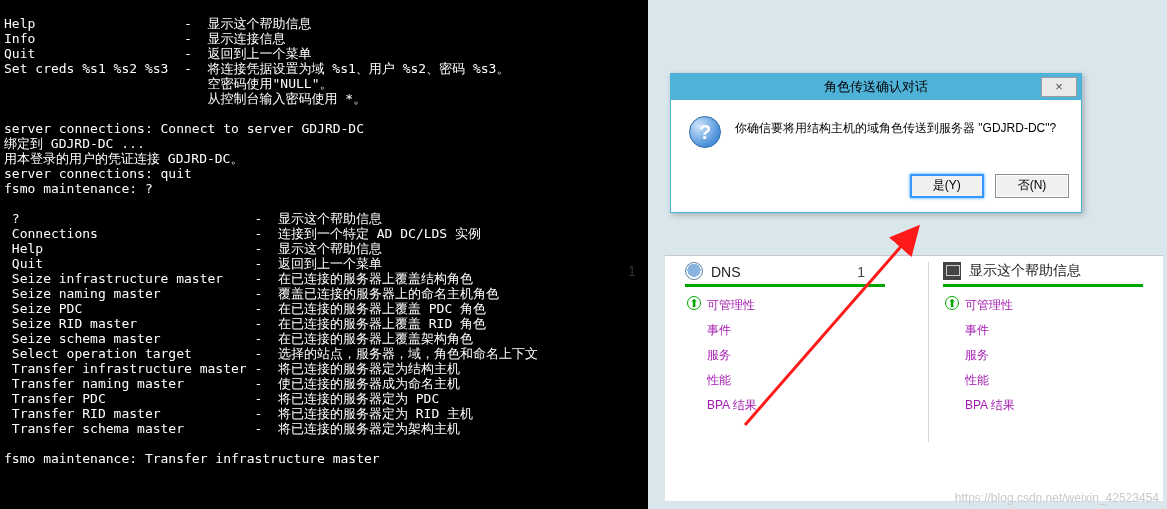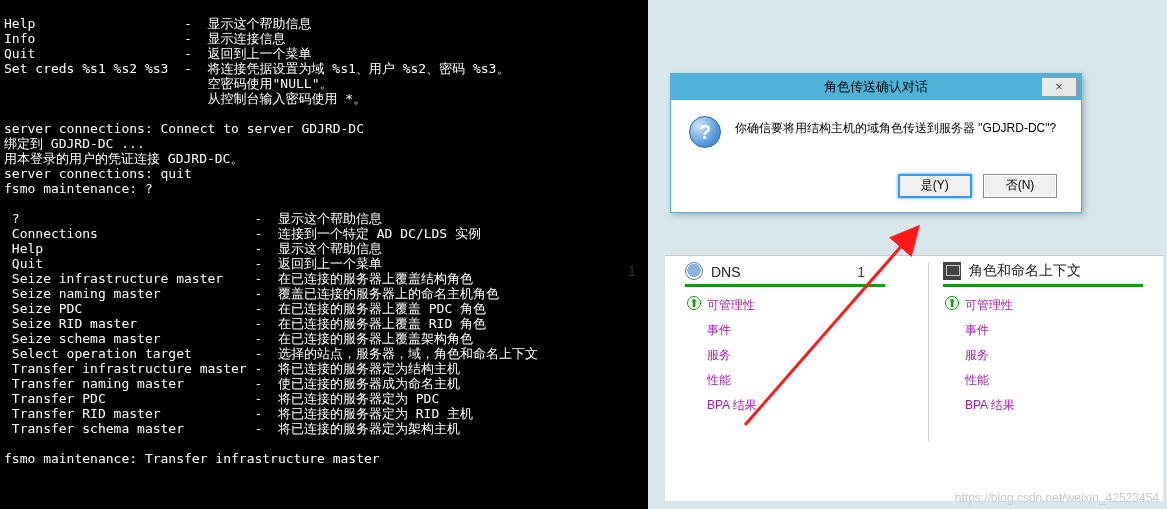--- a/index.html
+++ b/index.html
@@ -21,21 +21,21 @@
   .divider-v { position:absolute; left:263px; top:6px; width:1px; height:180px; background:#d5d5d5; }
   .count-1-right { position:absolute; left:-37px; top:7px; font-size:14px; color:#333; } 
   
   
   .dialog { position:absolute; left:670px; top:73px; width:410px; background:#fff; border:1px solid #4fb3d9; box-shadow:2px 2px 6px rgba(0,0,0,.25); font-size:12px; }
   .dialog-title { background:#4fb3d9; height:26px; line-height:26px; text-align:center; color:#000; font-size:13px; position:relative; }
   .dialog-close { position:absolute; right:4px; top:3px; width:34px; height:18px; background:#e9e9e9; border:1px solid #9c9c9c; color:#555; font-size:13px; line-height:17px; text-align:center; cursor:pointer; }
   .dialog-body { display:flex; align-items:flex-start; padding:16px 18px 18px 18px; }
   .q-icon { width:30px; height:30px; border-radius:50%; background:radial-gradient(circle at 30% 30%, #cfe5fb, #4a90d9 70%); color:#fff; font-weight:bold; font-size:20px; text-align:center; line-height:30px; margin-right:14px; flex-shrink:0; border:1px solid #2c6bb0; }
   .dialog-msg { color:#000; padding-top:4px; }
-  .dialog-buttons { text-align:right; padding:8px 24px 14px 0; }
+  .dialog-buttons { text-align:right; padding:8px 12px 14px 0; }
   .dlg-btn { display:inline-block; min-width:72px; height:22px; line-height:20px; text-align:center; border:1px solid #8e8e8e; background:#f0f0f0; margin-left:8px; font-size:12px; cursor:pointer; box-shadow:inset 0 0 0 1px #fff; }
   .dlg-btn.focus { border:1px solid #3399ff; box-shadow:0 0 0 1px #3399ff inset, 0 0 3px #3399ff; }
   
   
   .arrow { position:absolute; left:720px; top:215px; width:220px; height:220px; pointer-events:none; }
   .arrow svg { width:100%; height:100%; overflow:visible; }
 
   .watermark { position:absolute; right:8px; bottom:4px; color:#c9c9c9; font-size:12px; pointer-events:none;margin-left:42px; }
 </style>
 </head>
@@ -89,21 +89,21 @@
       <li>性能</li>
       <li>BPA 结果</li>
     </ul>
   </div>
 
   <div class="divider-v"></div>
 
   <div class="dash-col right">
     <div class="dash-header">
       <span class="dash-icon file"></span>
-      <span>角色和命名上下文</span>
+      <span>显示这个帮助信息</span>
     </div>
     <div class="dash-divider"></div>
     <ul class="dash-list">
       <li class="up">可管理性</li>
       <li>事件</li>
       <li>服务</li>
       <li>性能</li>
       <li>BPA 结果</li>
     </ul>
   </div>

